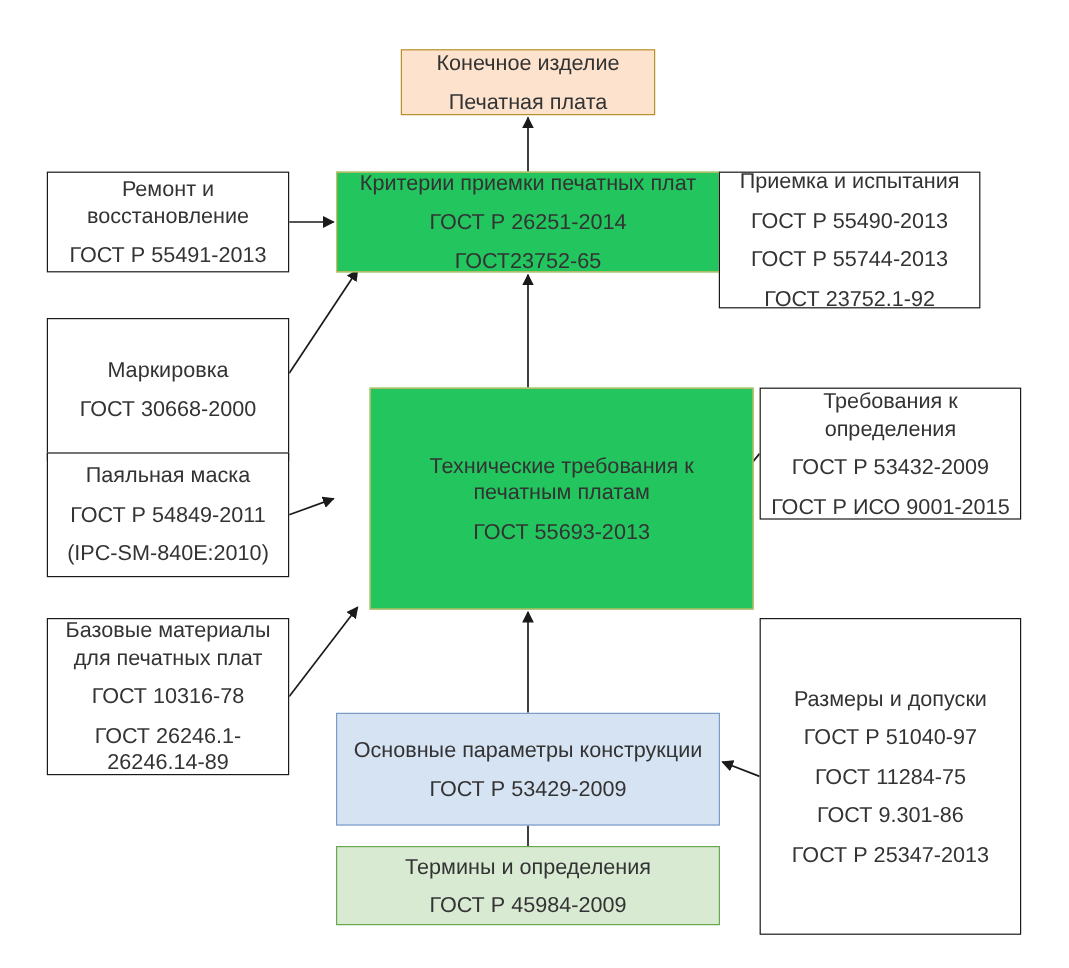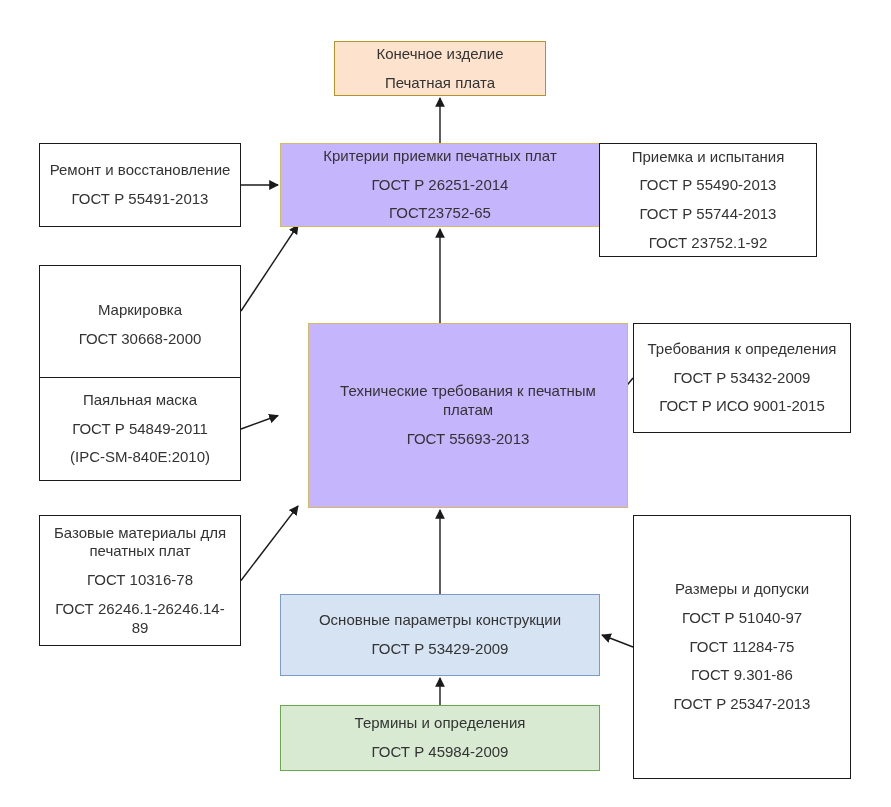--- a/index.html
+++ b/index.html
@@ -30,40 +30,40 @@
   }
   .node {
     position: absolute;
     box-sizing: border-box;
     display: flex;
     flex-direction: column;
     align-items: center;
     justify-content: center;
     text-align: center;
     color: #333333;
-    font-size: 15px;
+    font-size: 18px;
     line-height: 1.25;
     padding: 4px 8px;
   }
   .node .line {
     display: block;
     width: 100%;
     margin: 5px 0;
     white-space: normal;
   }
   .node.plain {
     background: #ffffff;
     border: 1.4px solid #1a1a1a;
   }
   .node.orange {
     background: #fde3ce;
     border: 1.4px solid #b5922b;
   }
   .node.yellow {
-    background: #c4b5fd;
+    background: #22c55e;
     border: 1.4px solid #d6b964;
   }
   .node.blue {
     background: #d6e3f3;
     border: 1.4px solid #7a9cc6;
   }
   .node.green {
     background: #d9ead3;
     border: 1.4px solid #6aa84f;
   }
@@ -138,21 +138,21 @@
     <span class="line">ГОСТ Р 53432-2009</span>
     <span class="line">ГОСТ Р ИСО 9001-2015</span>
   </div>
 
   <div class="node plain" style="left: 39px; top: 515px; width: 202px; height: 131px;">
     <span class="line">Базовые материалы для печатных плат</span>
     <span class="line">ГОСТ 10316-78</span>
     <span class="line">ГОСТ 26246.1-26246.14-89</span>
   </div>
 
-  <div class="node blue" style="left: 280px; top: 594px; width: 320px; height: 82px;">
+  <div class="node blue" style="left: 280px; top: 594px; width: 320px; height: 94px;">
     <span class="line">Основные параметры конструкции</span>
     <span class="line">ГОСТ Р 53429-2009</span>
   </div>
 
   <div class="node plain" style="left: 633px; top: 515px; width: 218px; height: 264px;">
     <span class="line">Размеры и допуски</span>
     <span class="line">ГОСТ Р 51040-97</span>
     <span class="line">ГОСТ 11284-75</span>
     <span class="line">ГОСТ 9.301-86</span>
     <span class="line">ГОСТ Р 25347-2013</span>

